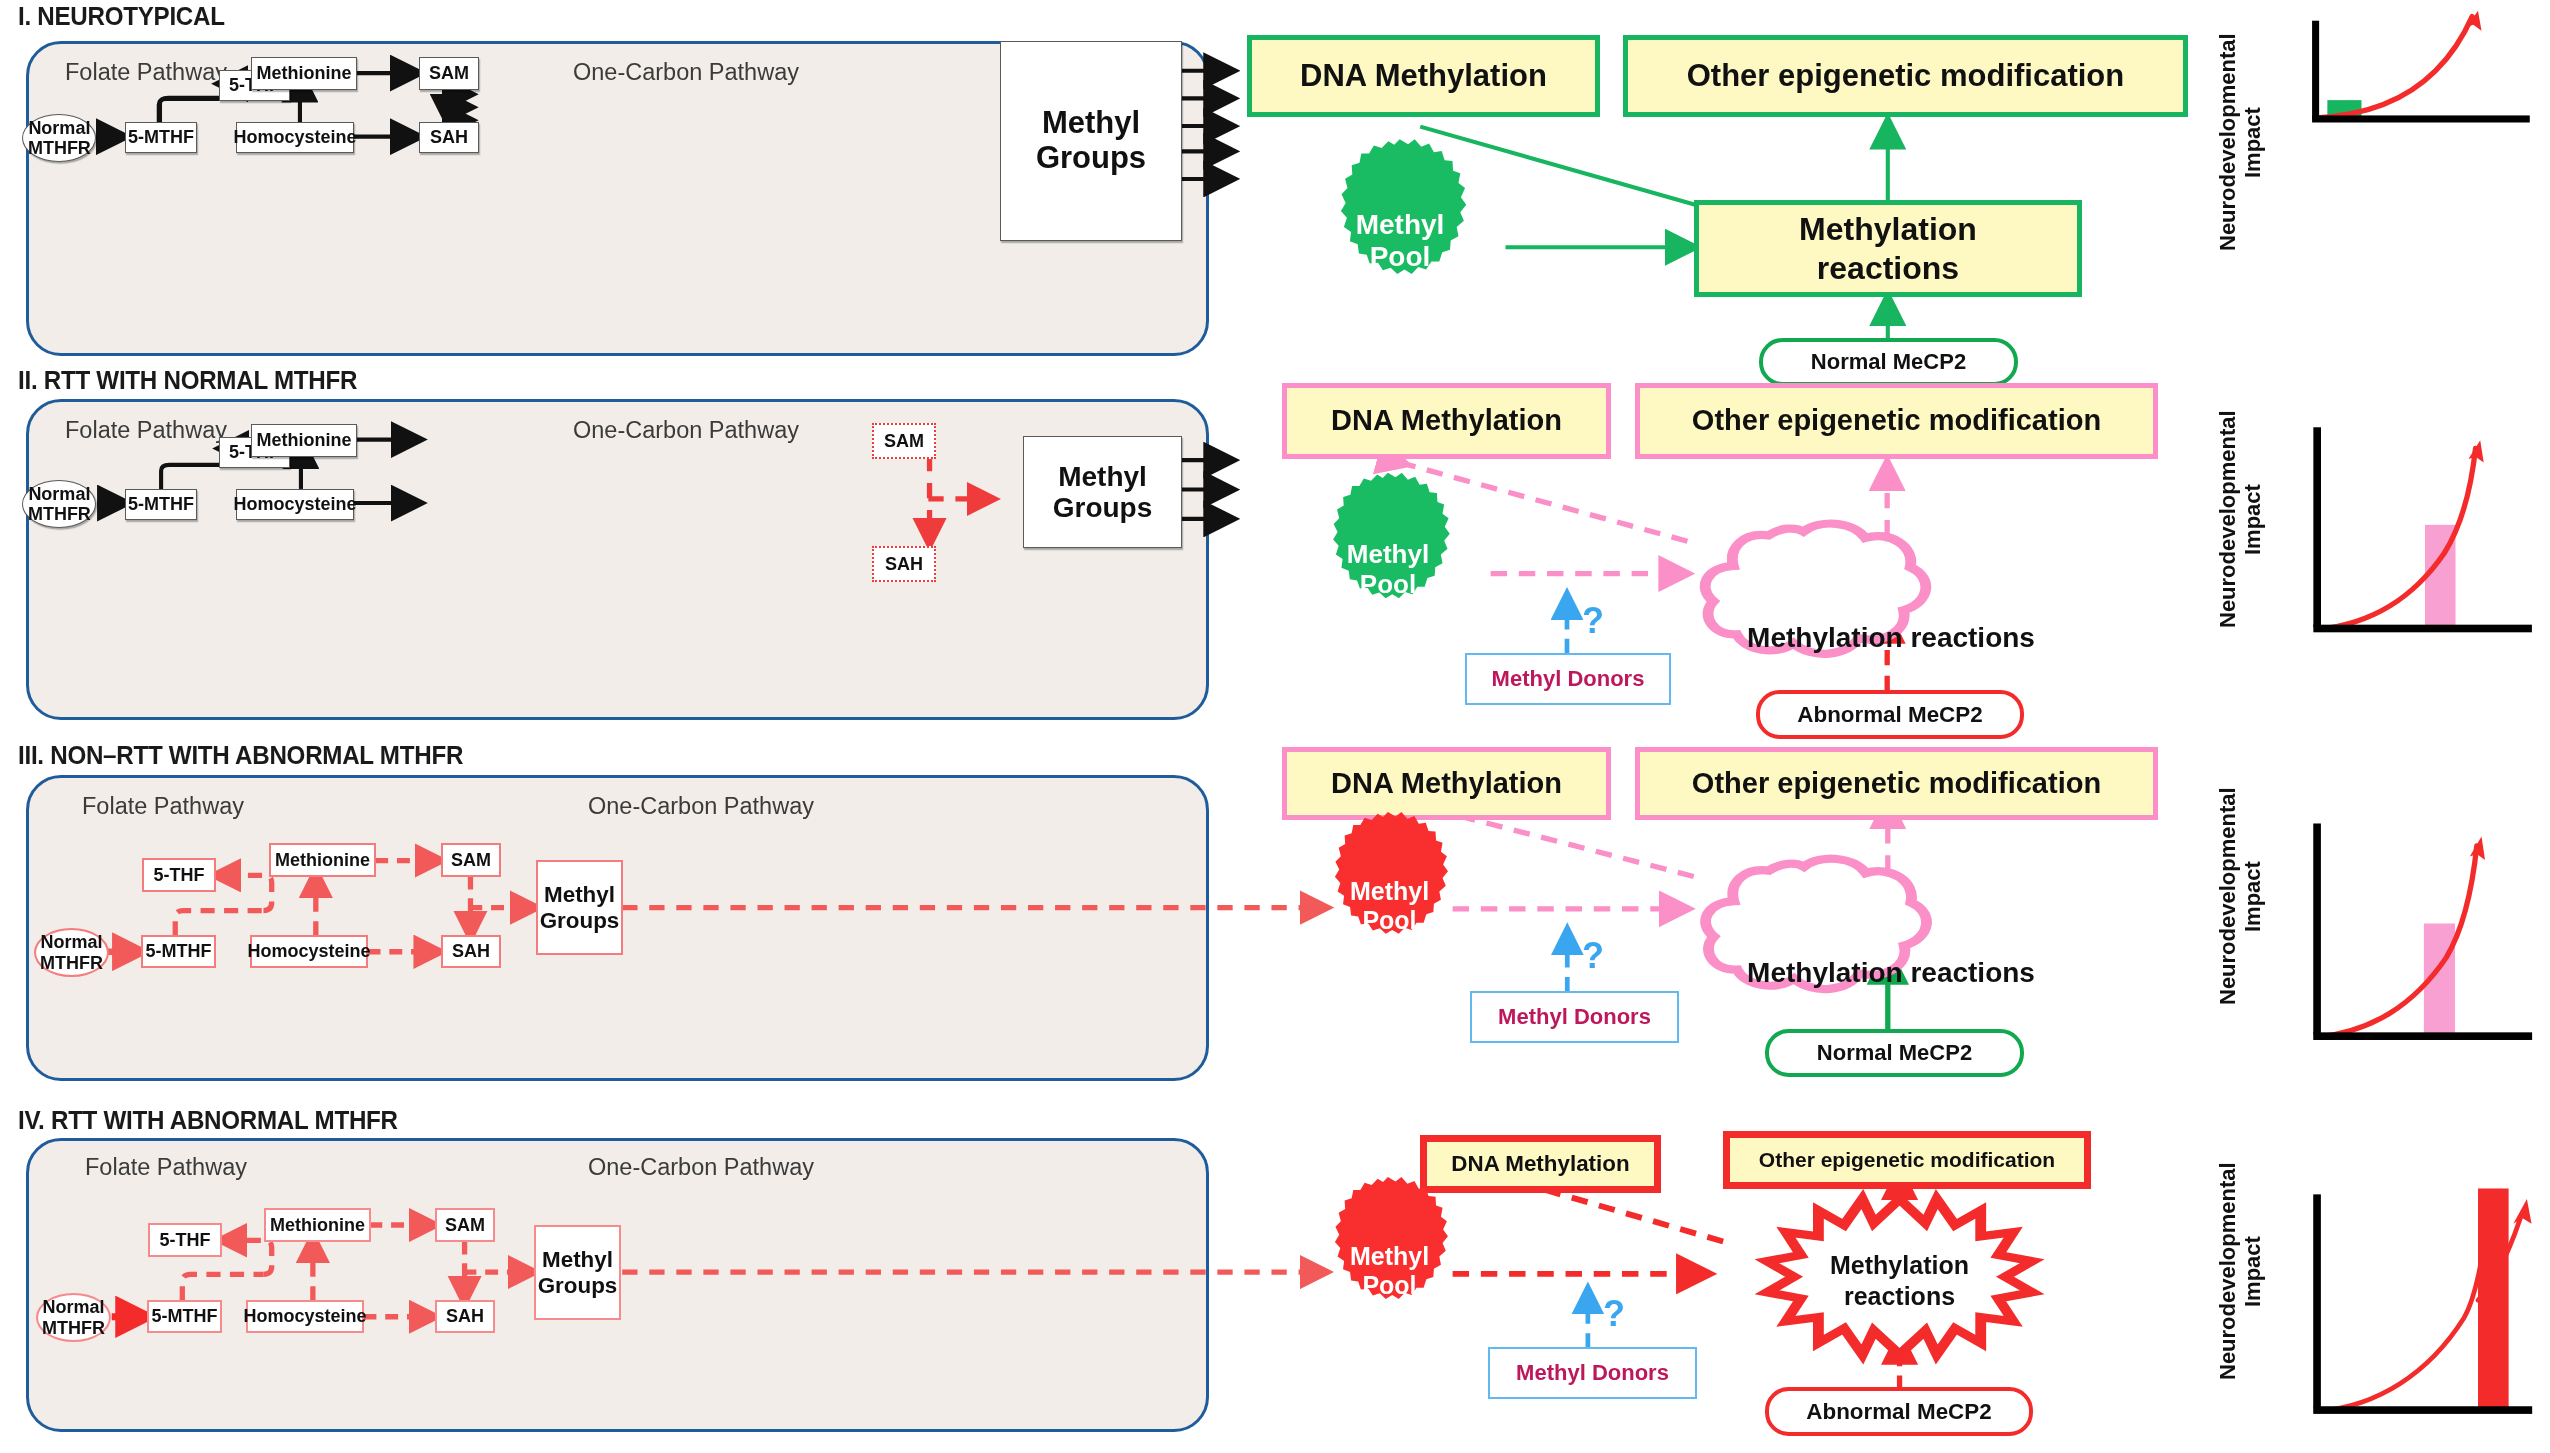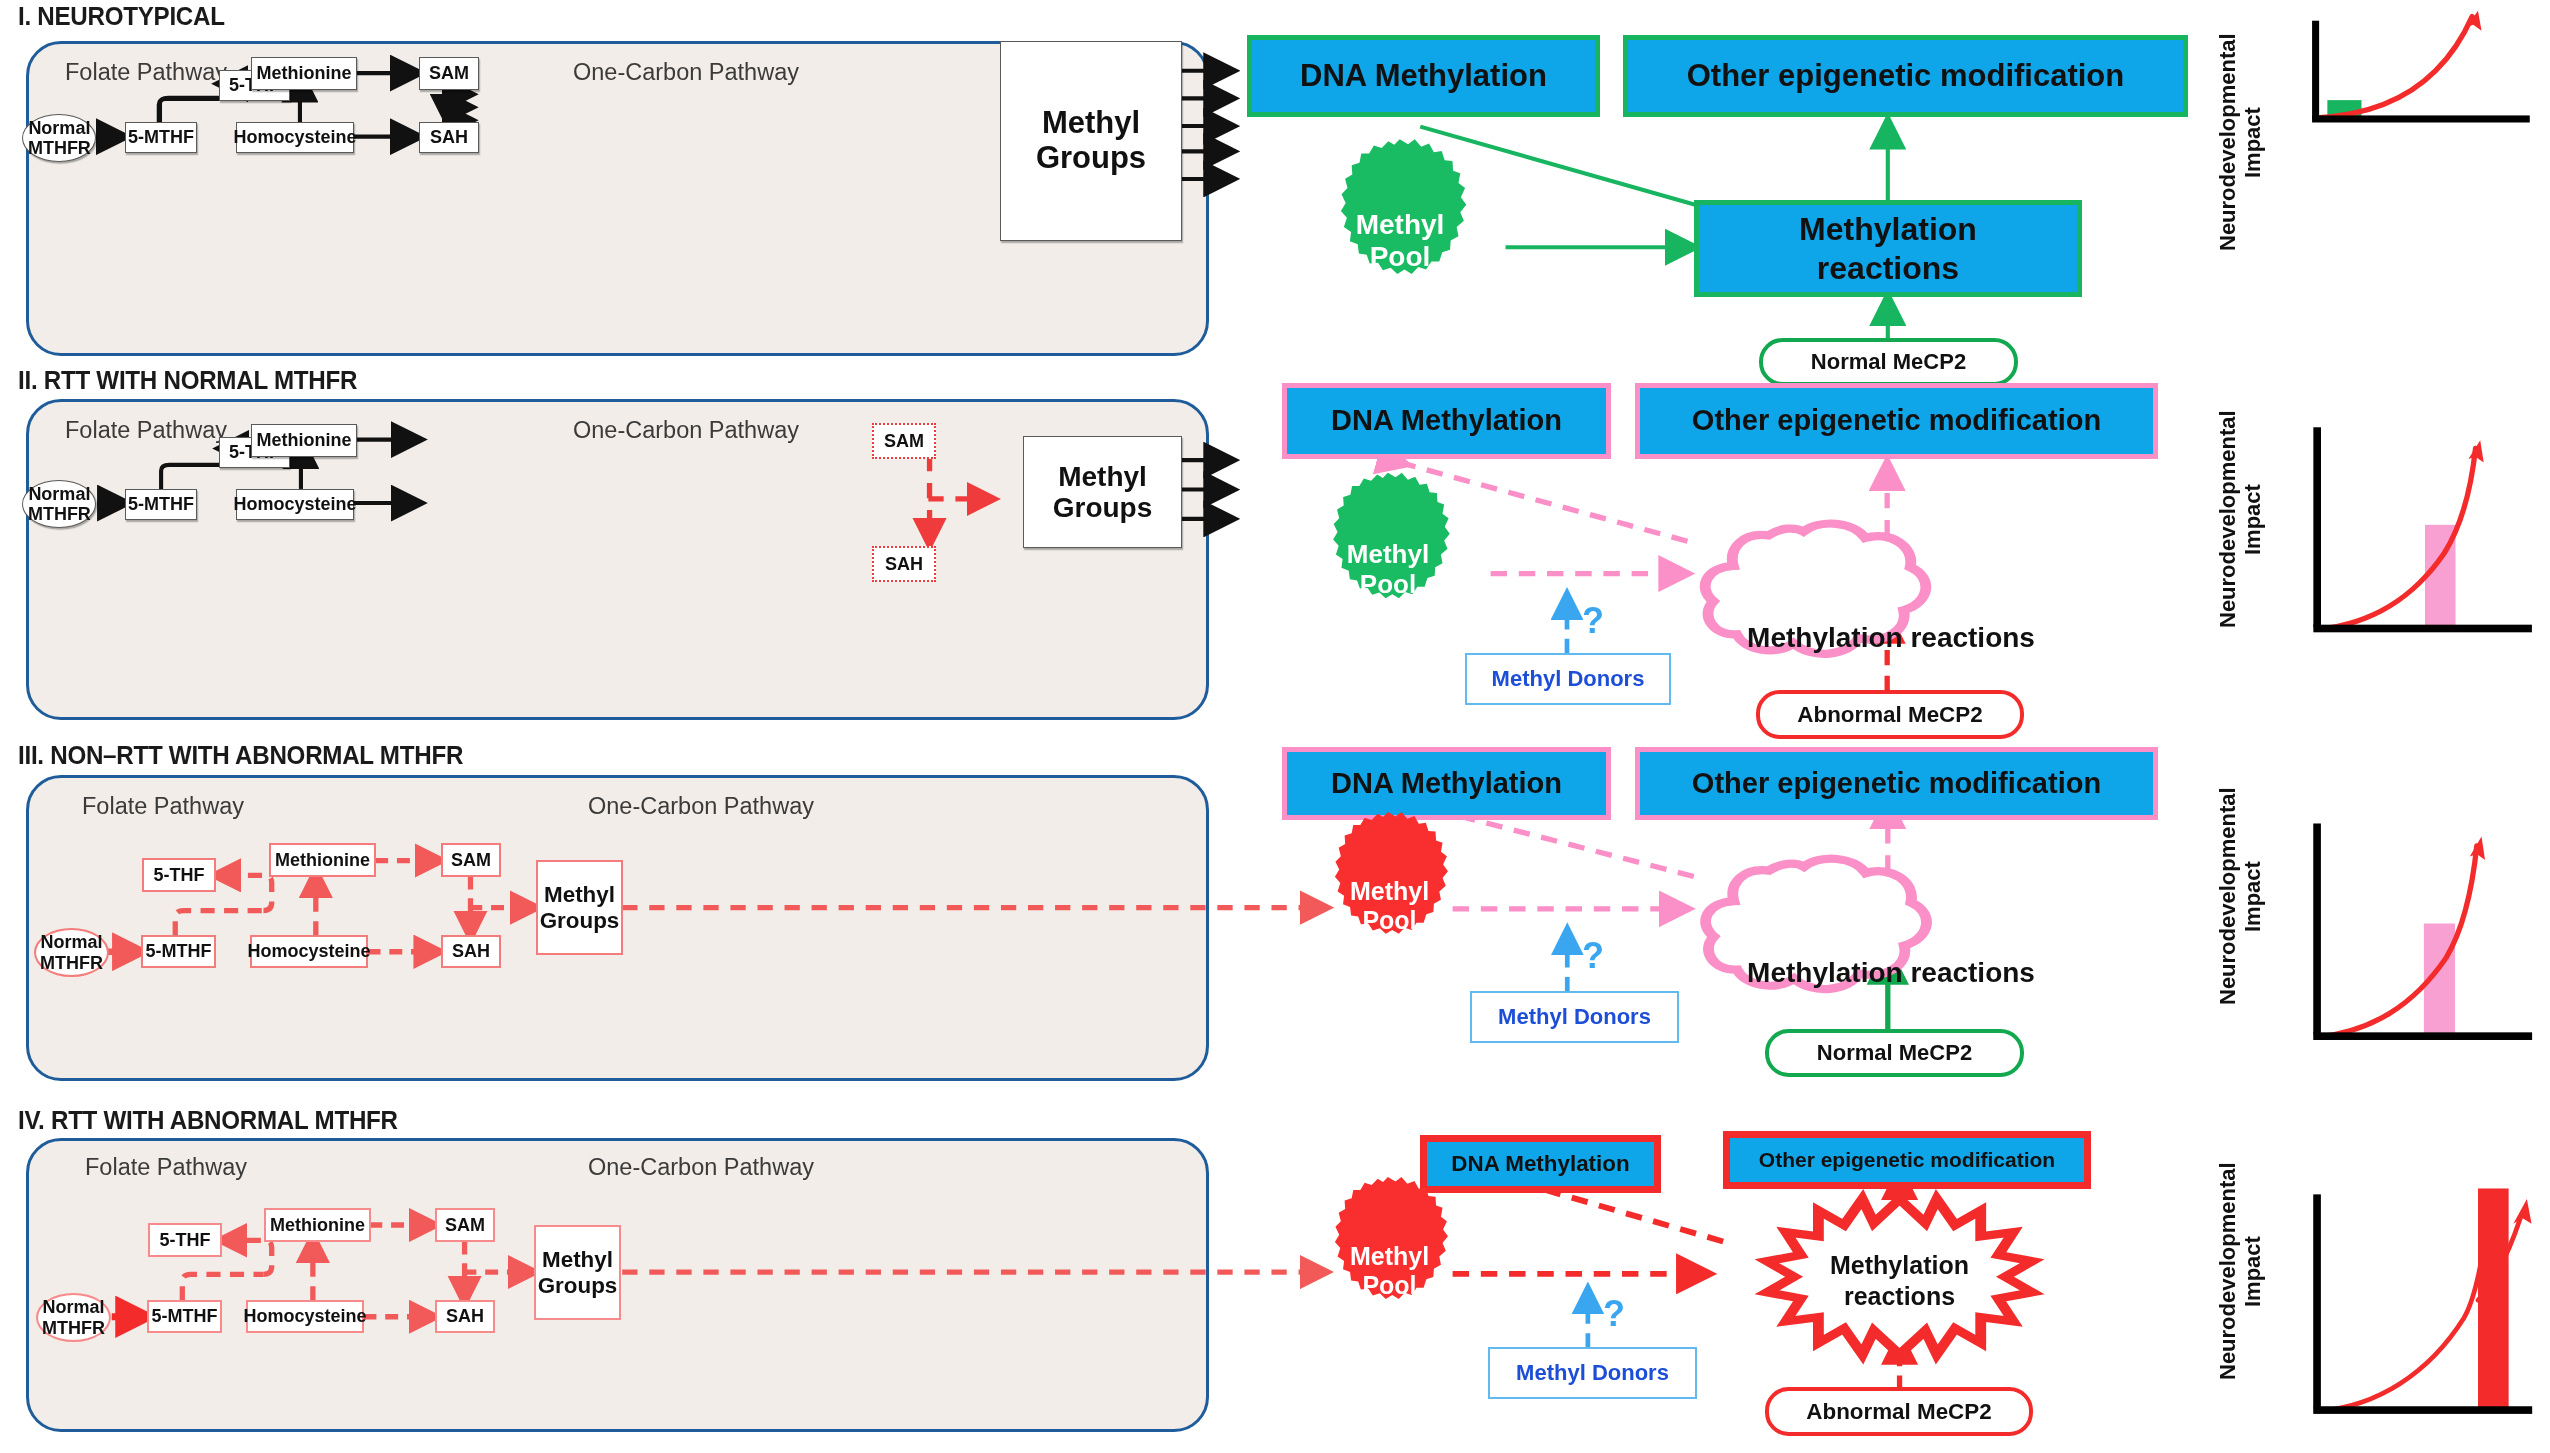--- a/index.html
+++ b/index.html
@@ -21,35 +21,35 @@
   .node{position:absolute;box-sizing:border-box;background:#ffffff;
         display:flex;align-items:center;justify-content:center;
         font-weight:bold;color:#111;text-align:center;line-height:1.12;}
   .n-black{border:1.8px solid #5a5a5a;box-shadow:1.2px 1.8px 1.2px rgba(0,0,0,.30);}
   .n-reddot{border:2.4px dotted #ef3b3b;}
   .n-redsolid{border:2.9px solid #F47C7C;}
   .n-redsolid2{border:2.9px solid #F78A8A;}
   .ell{border-radius:50%/50%;}
 
   
-  .epibox{position:absolute;box-sizing:border-box;background:#0ea5e9;display:flex;
+  .epibox{position:absolute;box-sizing:border-box;background:#fef9c3;display:flex;
           align-items:center;justify-content:center;font-weight:bold;color:#111;
           text-align:center;white-space:nowrap;}
   .e-green{border:5.3px solid #17B55F;}
   .e-pink{border:5.3px solid #FB8FC7;}
   .e-red{border:7.6px solid #F42B2B;}
 
   .mecp2{position:absolute;box-sizing:border-box;background:#fff;display:flex;
          align-items:center;justify-content:center;font-weight:bold;color:#111;
          border-radius:23.5px;white-space:nowrap;}
   .m-green{border:4.1px solid #12A84F;}
   .m-red{border:4.7px solid #F42B2B;}
 
   .donors{position:absolute;box-sizing:border-box;background:#fff;display:flex;
-          align-items:center;justify-content:center;font-weight:bold;color:#1d4ed8;
+          align-items:center;justify-content:center;font-weight:bold;color:#be185d;
           border:2.4px solid #62B9F0;white-space:nowrap;}
 
   .qmark{position:absolute;color:#3AA6F0;font-weight:bold;}
 
   .poollabel{position:absolute;color:#fff;font-weight:bold;text-align:center;
              line-height:1.15;white-space:nowrap;pointer-events:none;}
 
   .rxlabel{position:absolute;font-weight:bold;color:#111;text-align:center;
            line-height:1.2;white-space:nowrap;pointer-events:none;}
 

